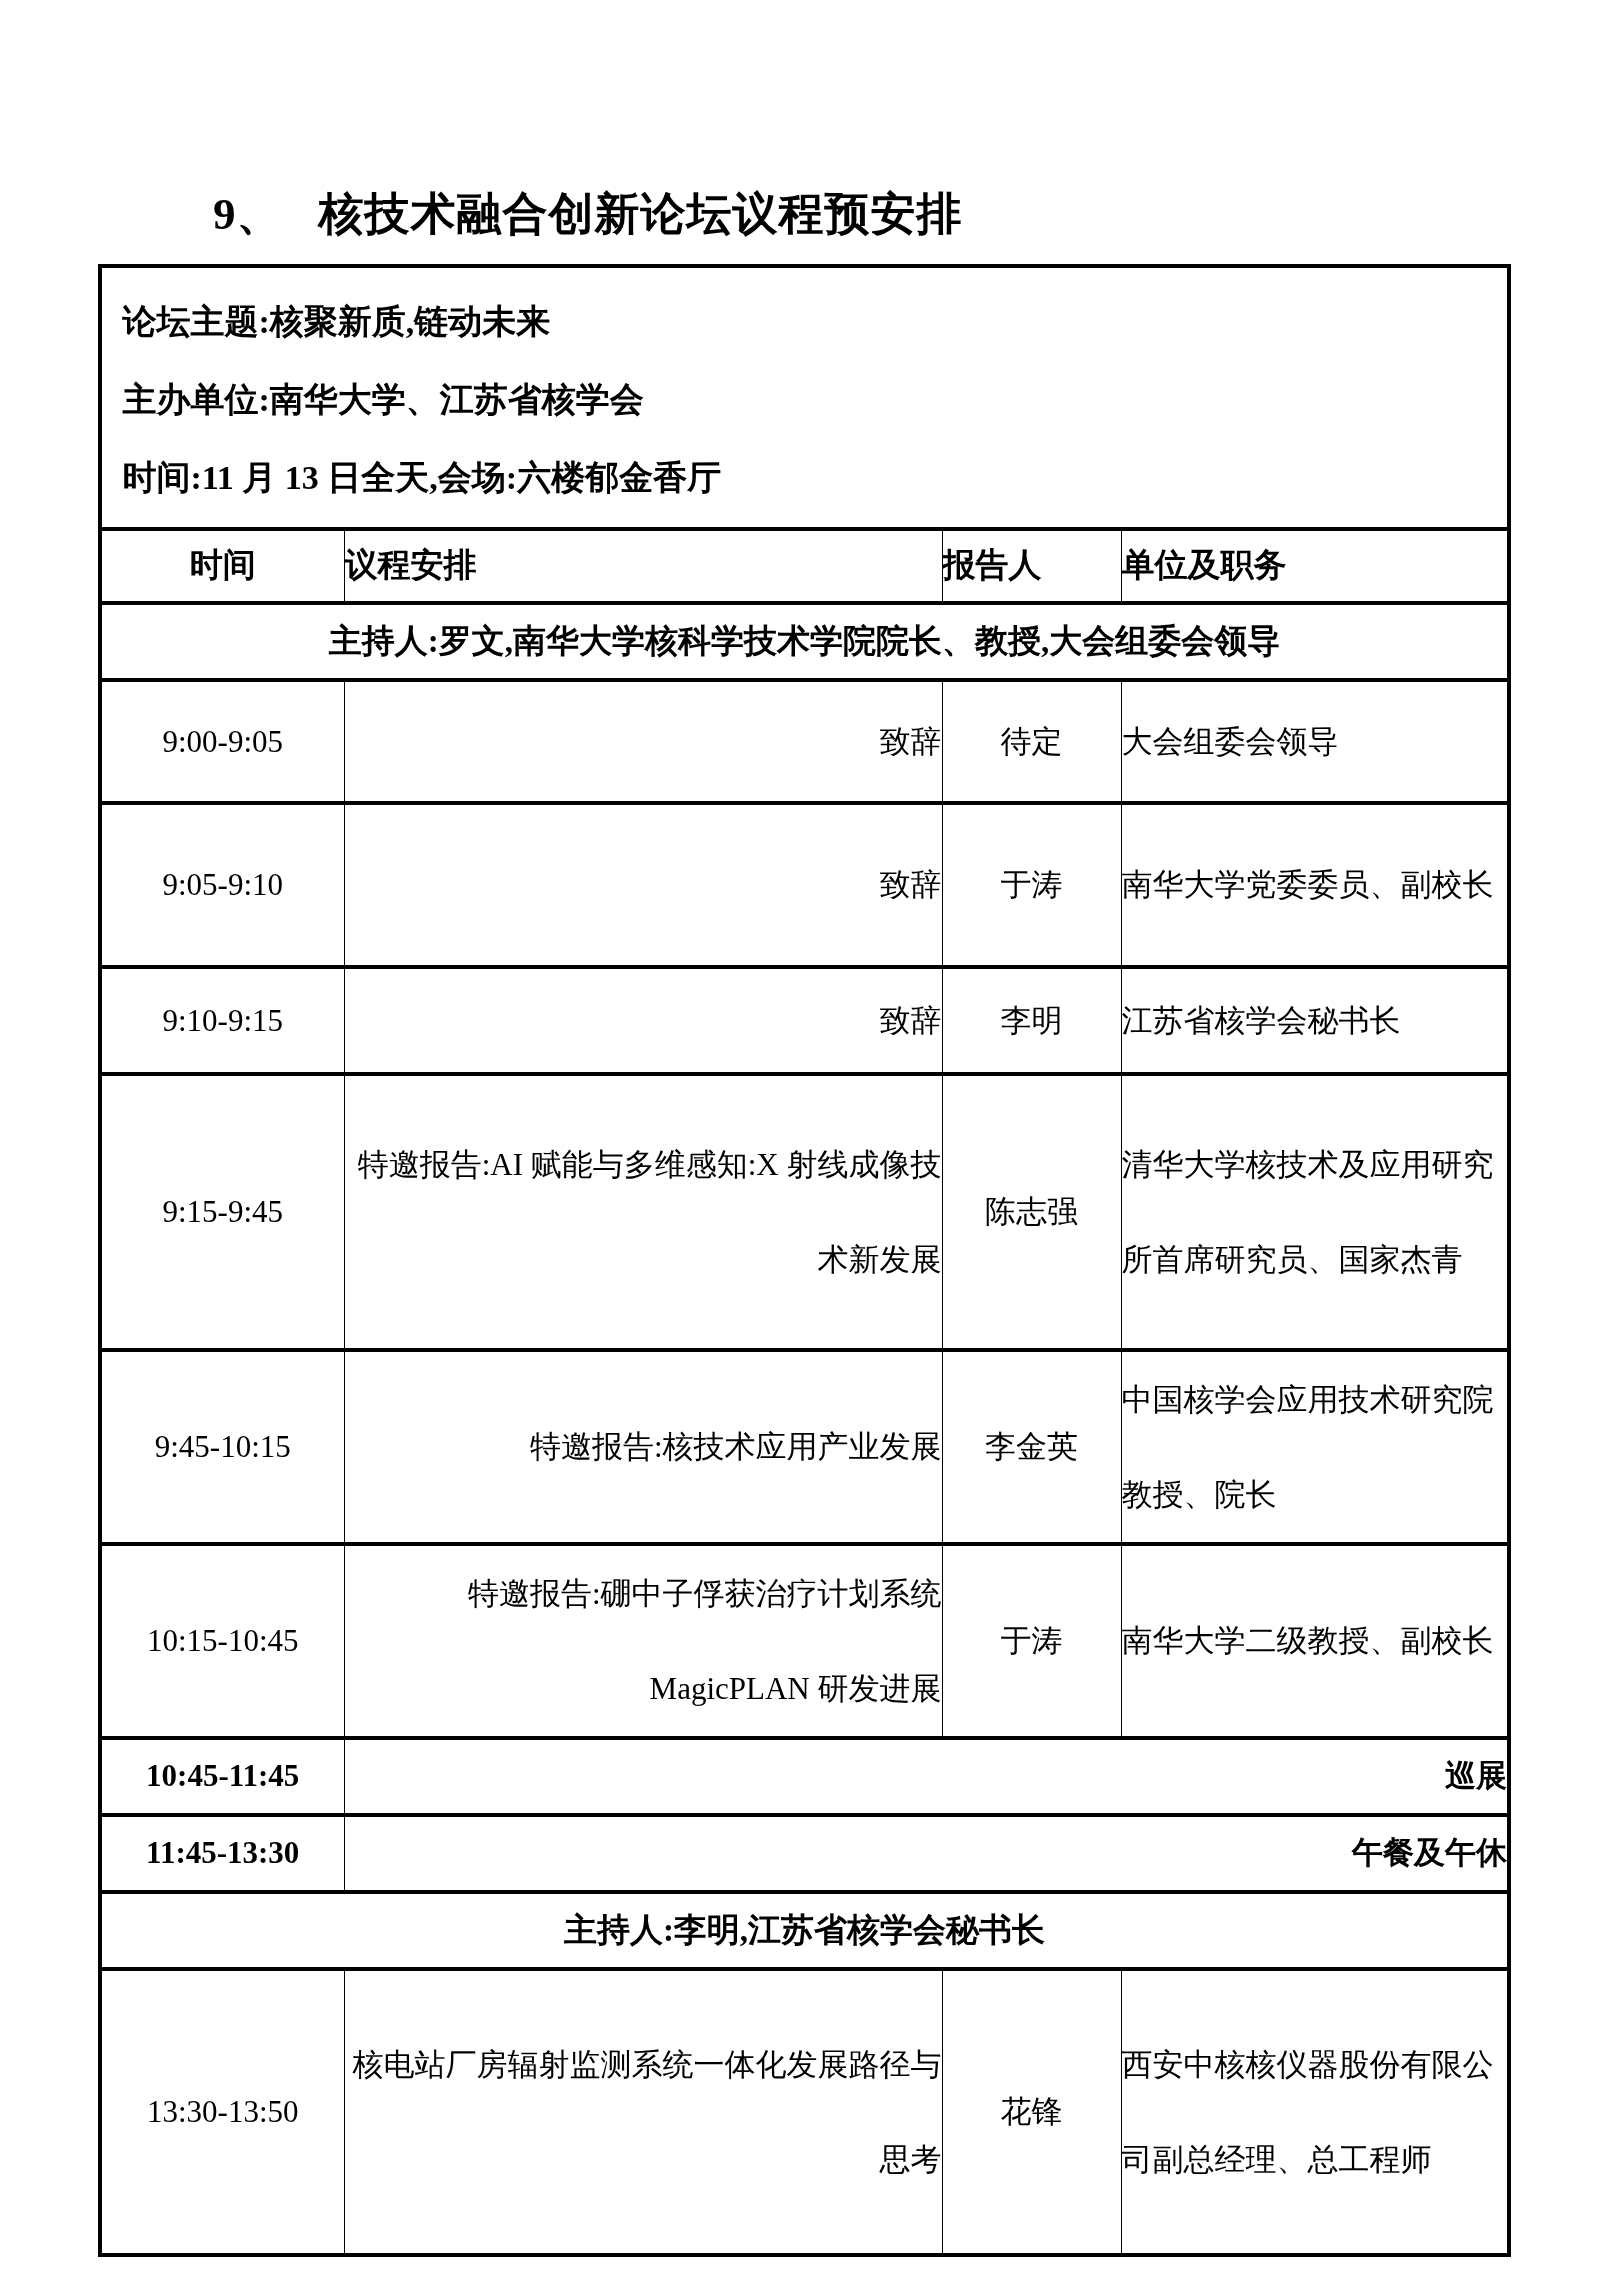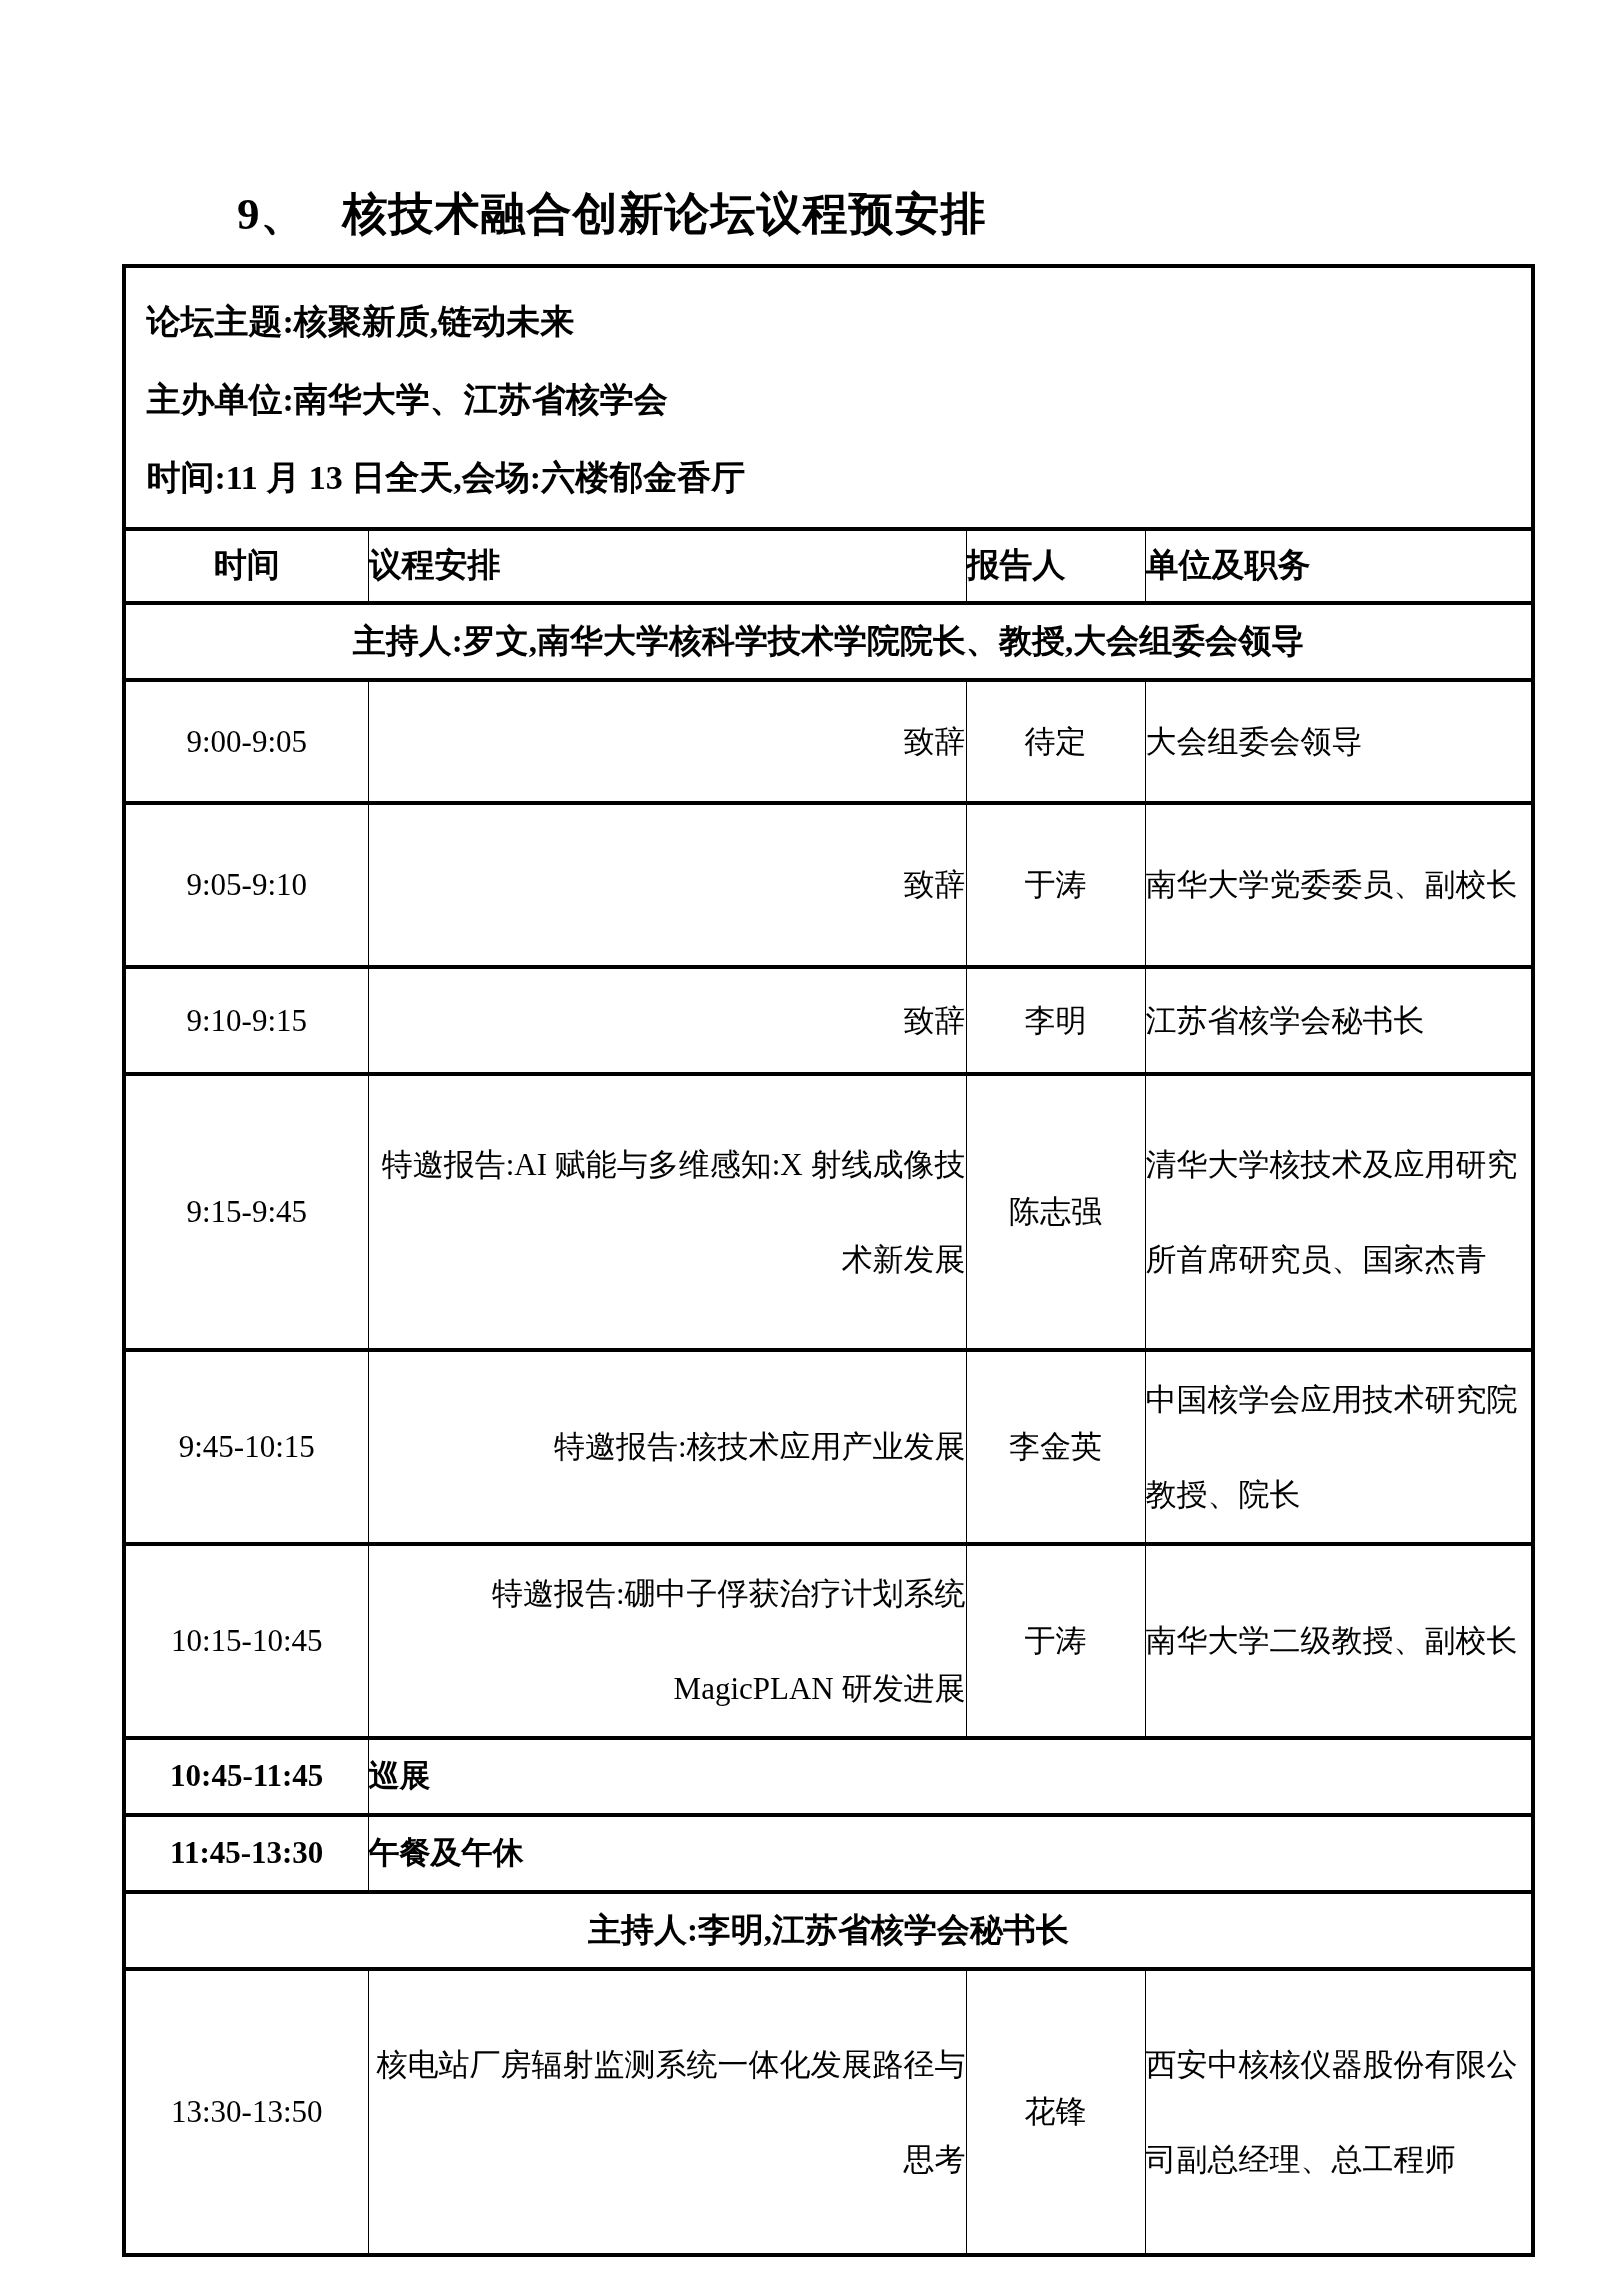--- a/index.html
+++ b/index.html
@@ -10,21 +10,21 @@
   body {
     width: 1623px;
     height: 2295px;
     font-family: "Liberation Serif", "DejaVu Serif", serif;
     color: #000000;
   }
   .page {
     box-sizing: border-box;
     width: 1623px;
     height: 2295px;
-    padding: 184px 105px 0 112px;
+    padding: 184px 105px 0 88px;
   }
   .doc-title {
     font-size: 45px;
     font-weight: bold;
     margin: 0 0 20.4px 125px;
     letter-spacing: 1px;
     white-space: nowrap;
   }
   .doc-title .num {
     margin-right: 36px;
@@ -100,21 +100,21 @@
   }
   td.speaker-cell {
     text-align: center;
   }
   td.unit-cell {
     text-align: left;
     padding-left: 18px;
     padding-right: 11.2px;
   }
   td.activity-cell {
-    text-align: left;
+    text-align: right;
     font-weight: bold;
   }
   tr.r-h240 { height: 123px; }
   tr.r-h320 { height: 164px; }
   tr.r-h210 { height: 107px; }
   tr.r-h540 { height: 276px; }
   tr.r-h360 { height: 184px; }
   tr.r-h150 { height: 77px; }
   tr.r-h560 { height: 286px; }
   tr.r-h150 td.time-cell { font-weight: bold; }

